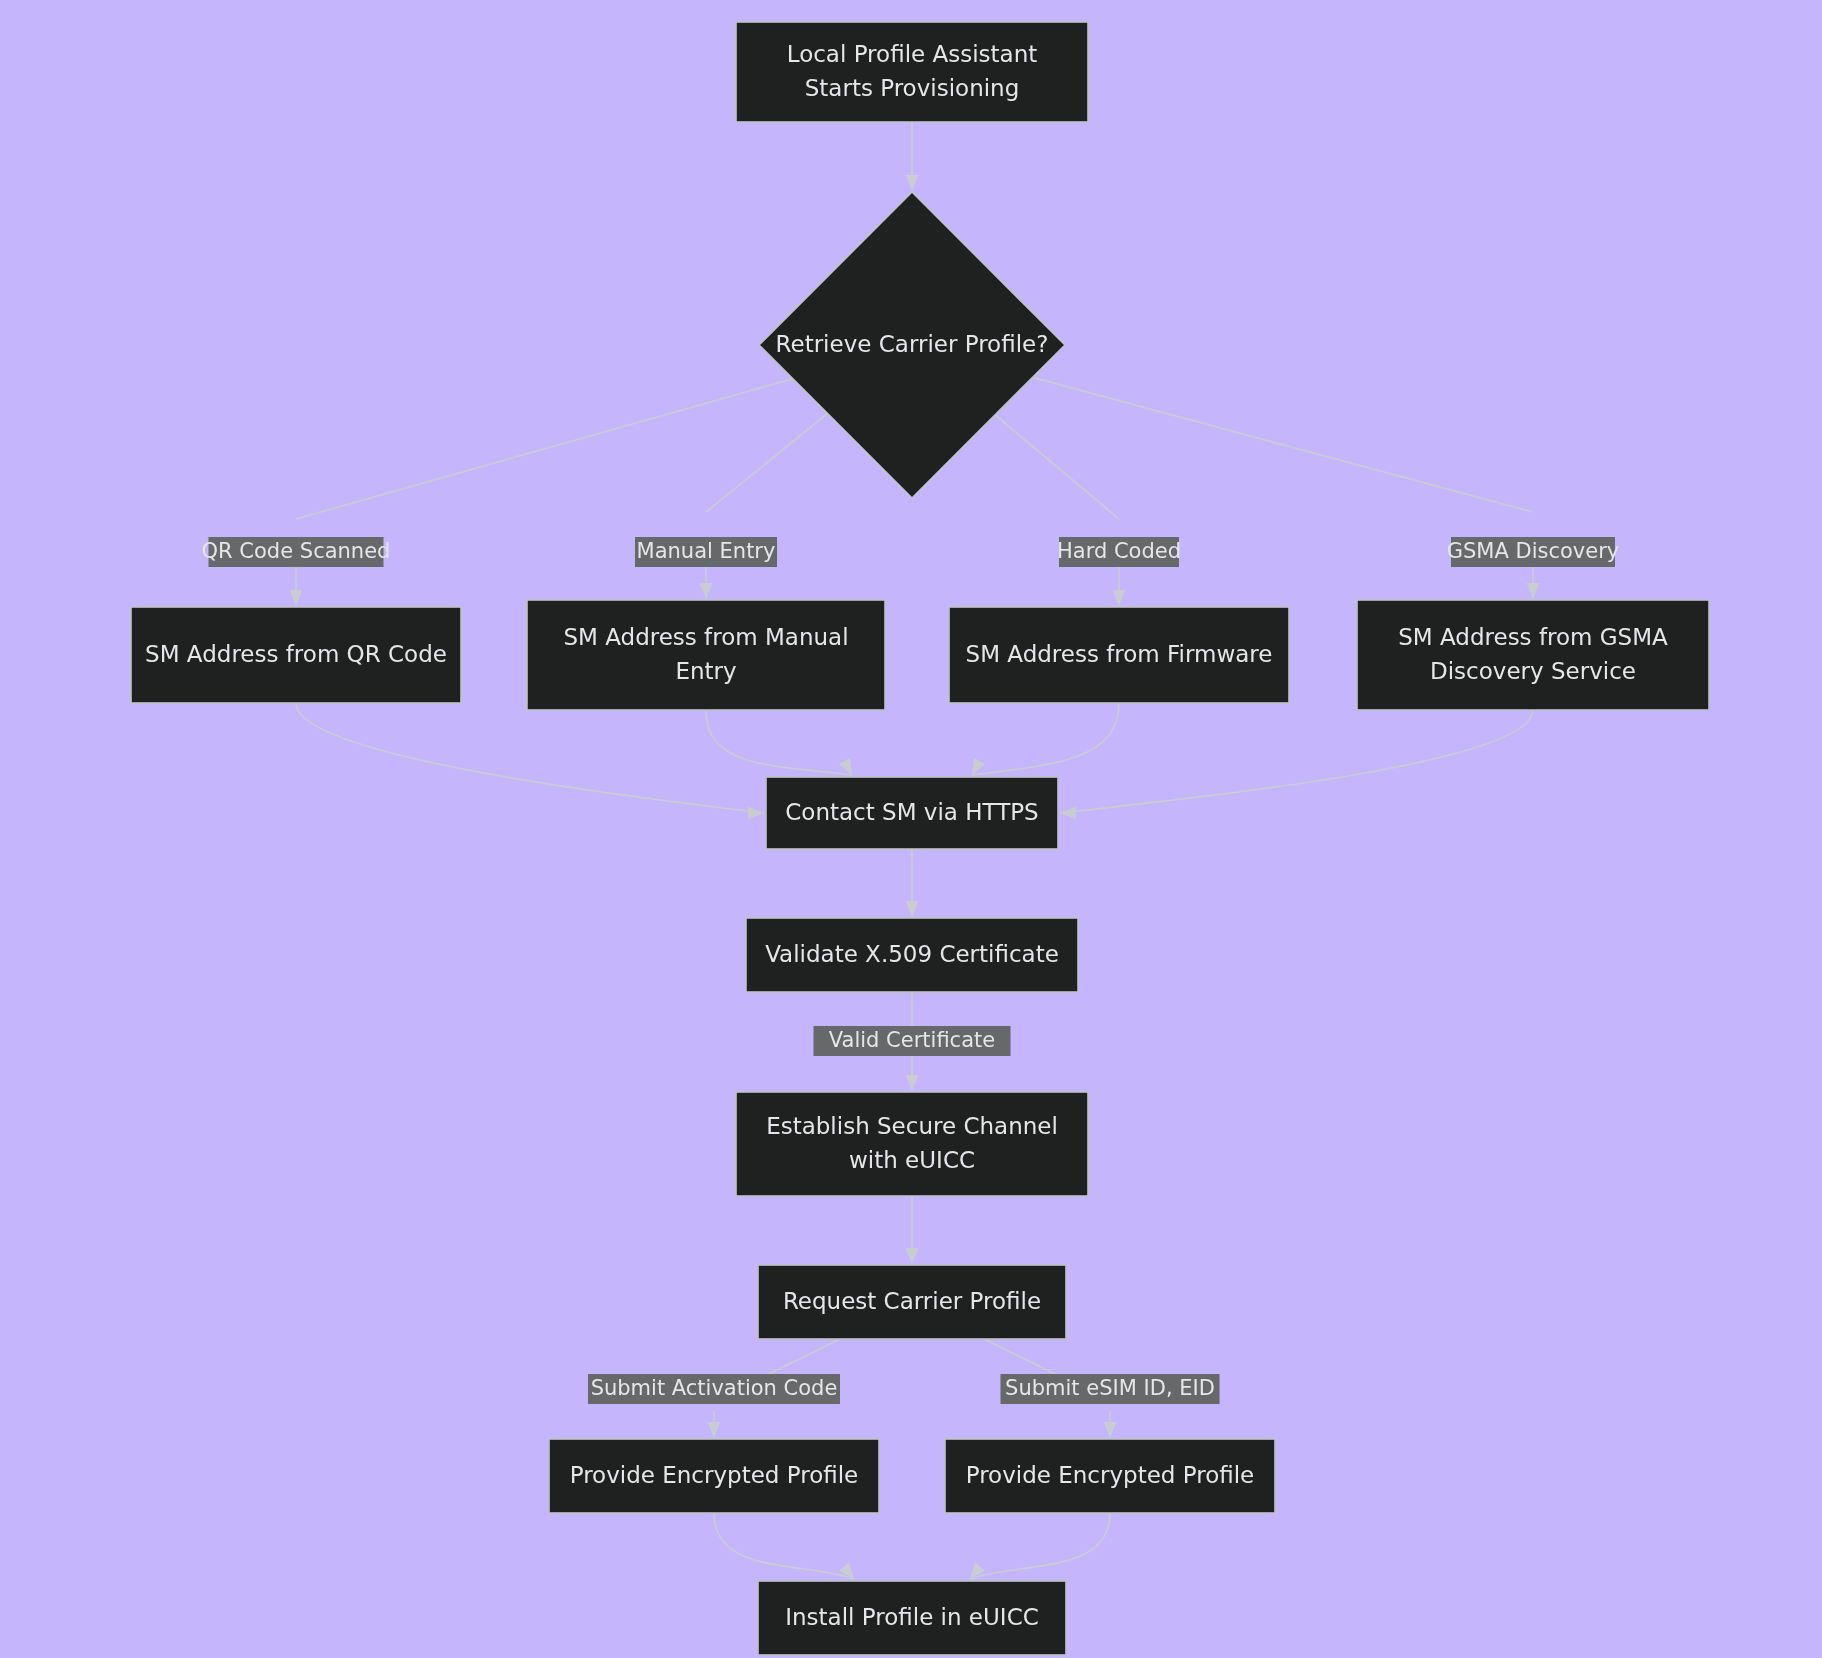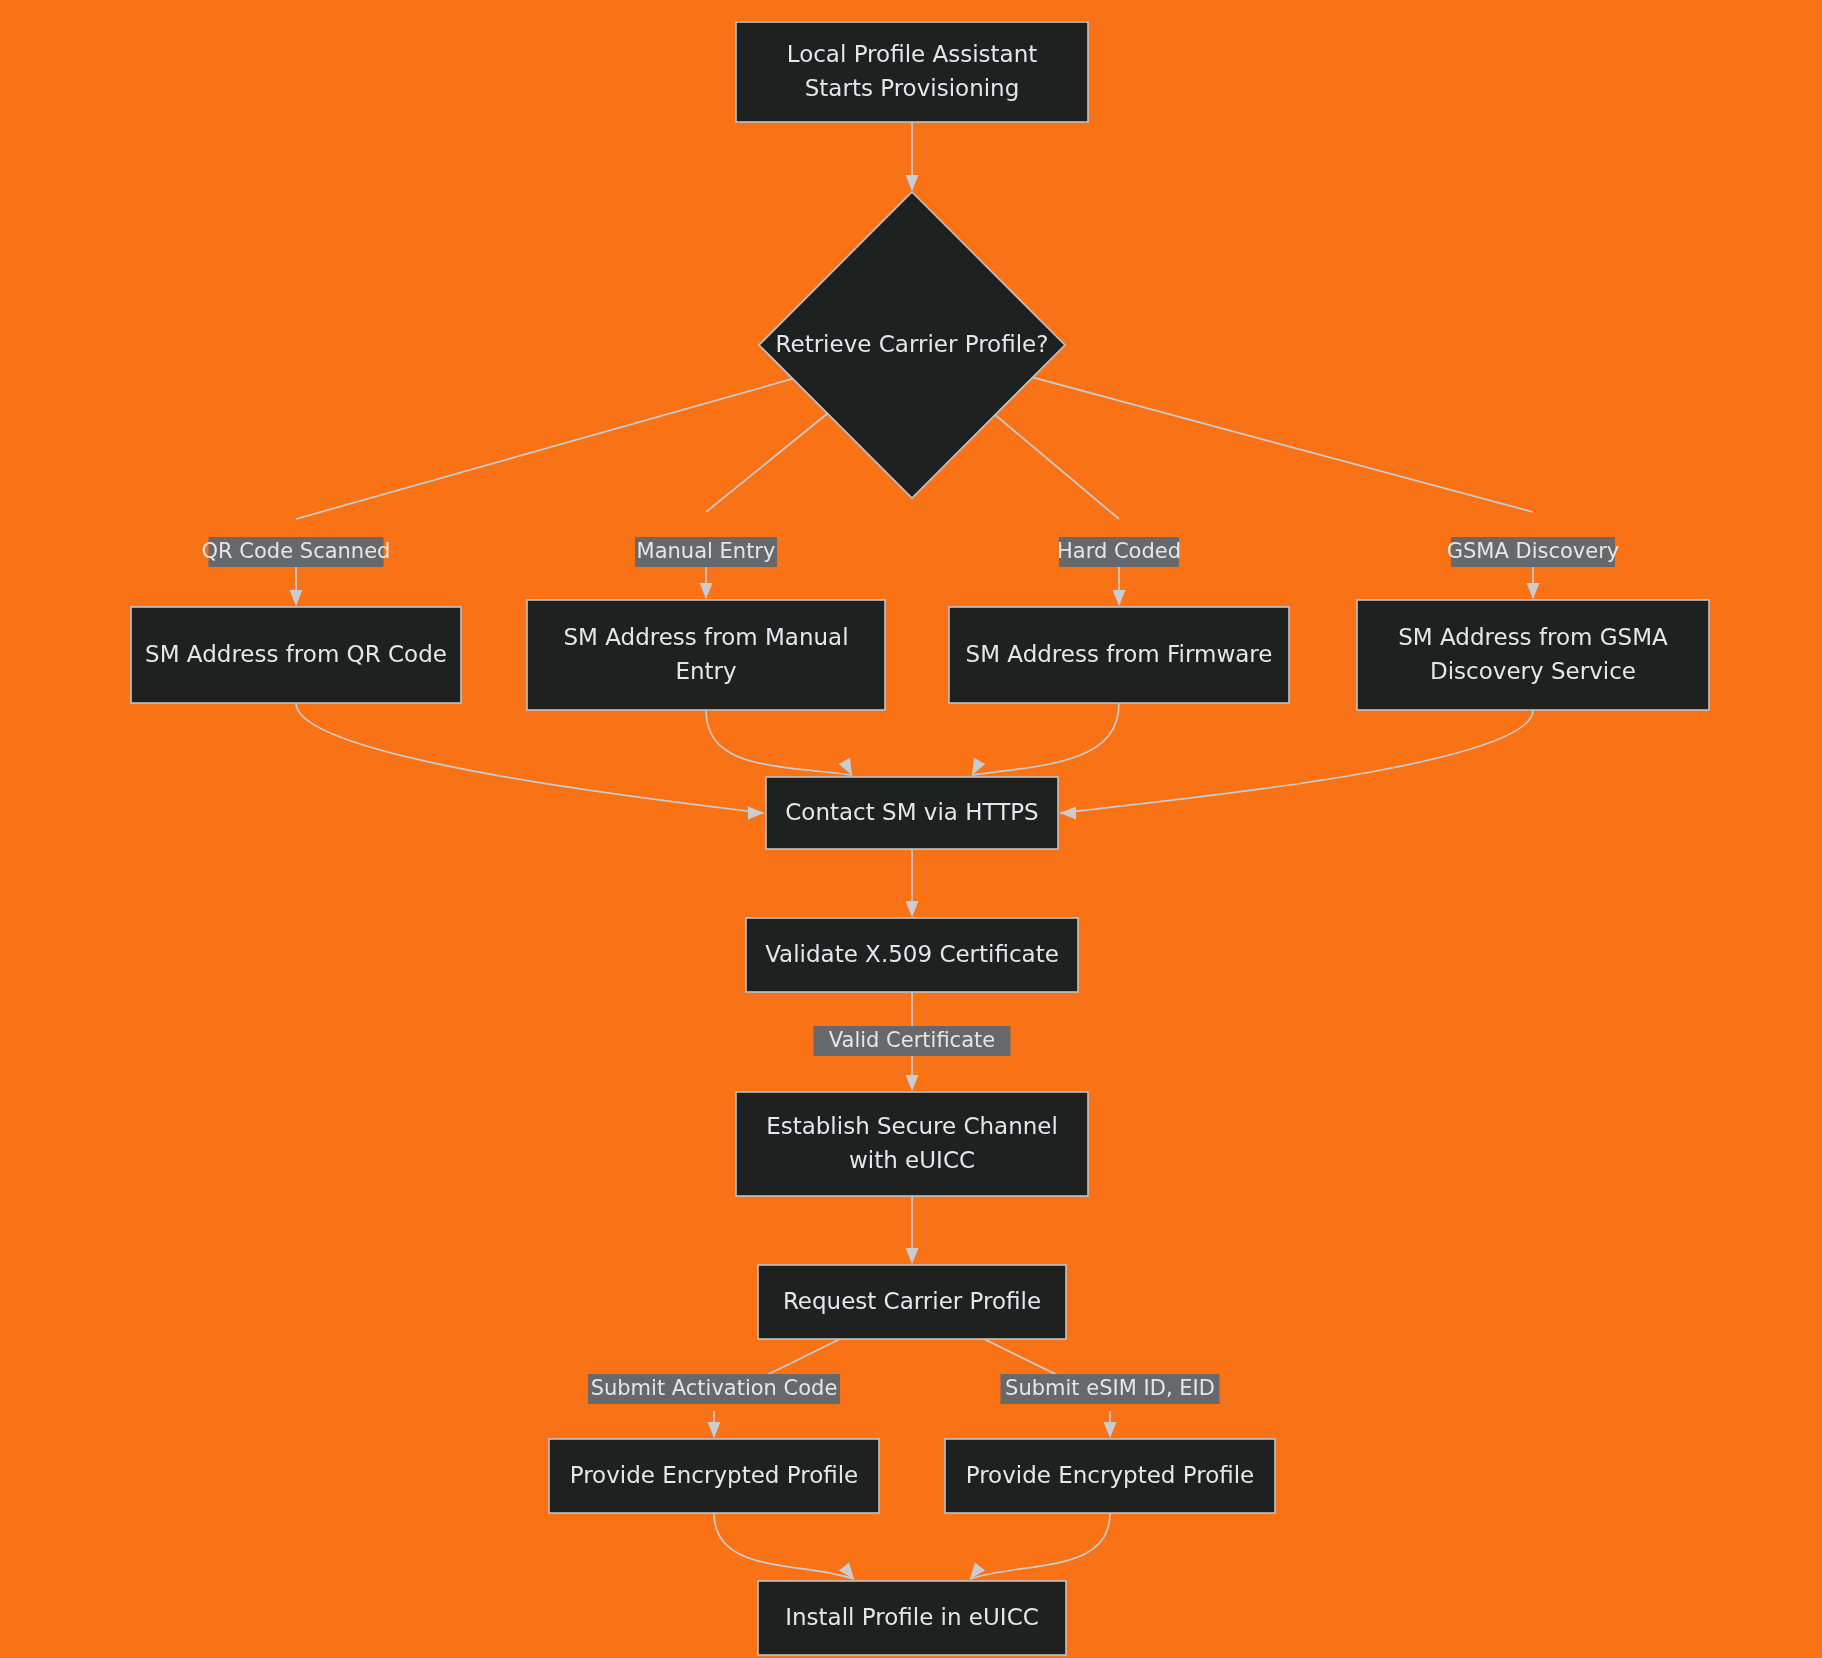--- a/index.html
+++ b/index.html
@@ -10,21 +10,21 @@
   body {
     width: 1822px;
     height: 1658px;
     overflow: hidden;
     font-family: "DejaVu Sans", sans-serif;
   }
   #flow-root {
     position: relative;
     width: 1822px;
     height: 1658px;
-    background: #f97316;
+    background: #c4b5fd;
   }
   svg#flow-svg {
     position: absolute;
     left: 0;
     top: 0;
     width: 1822px;
     height: 1658px;
     display: block;
   }
   .node-rect {

